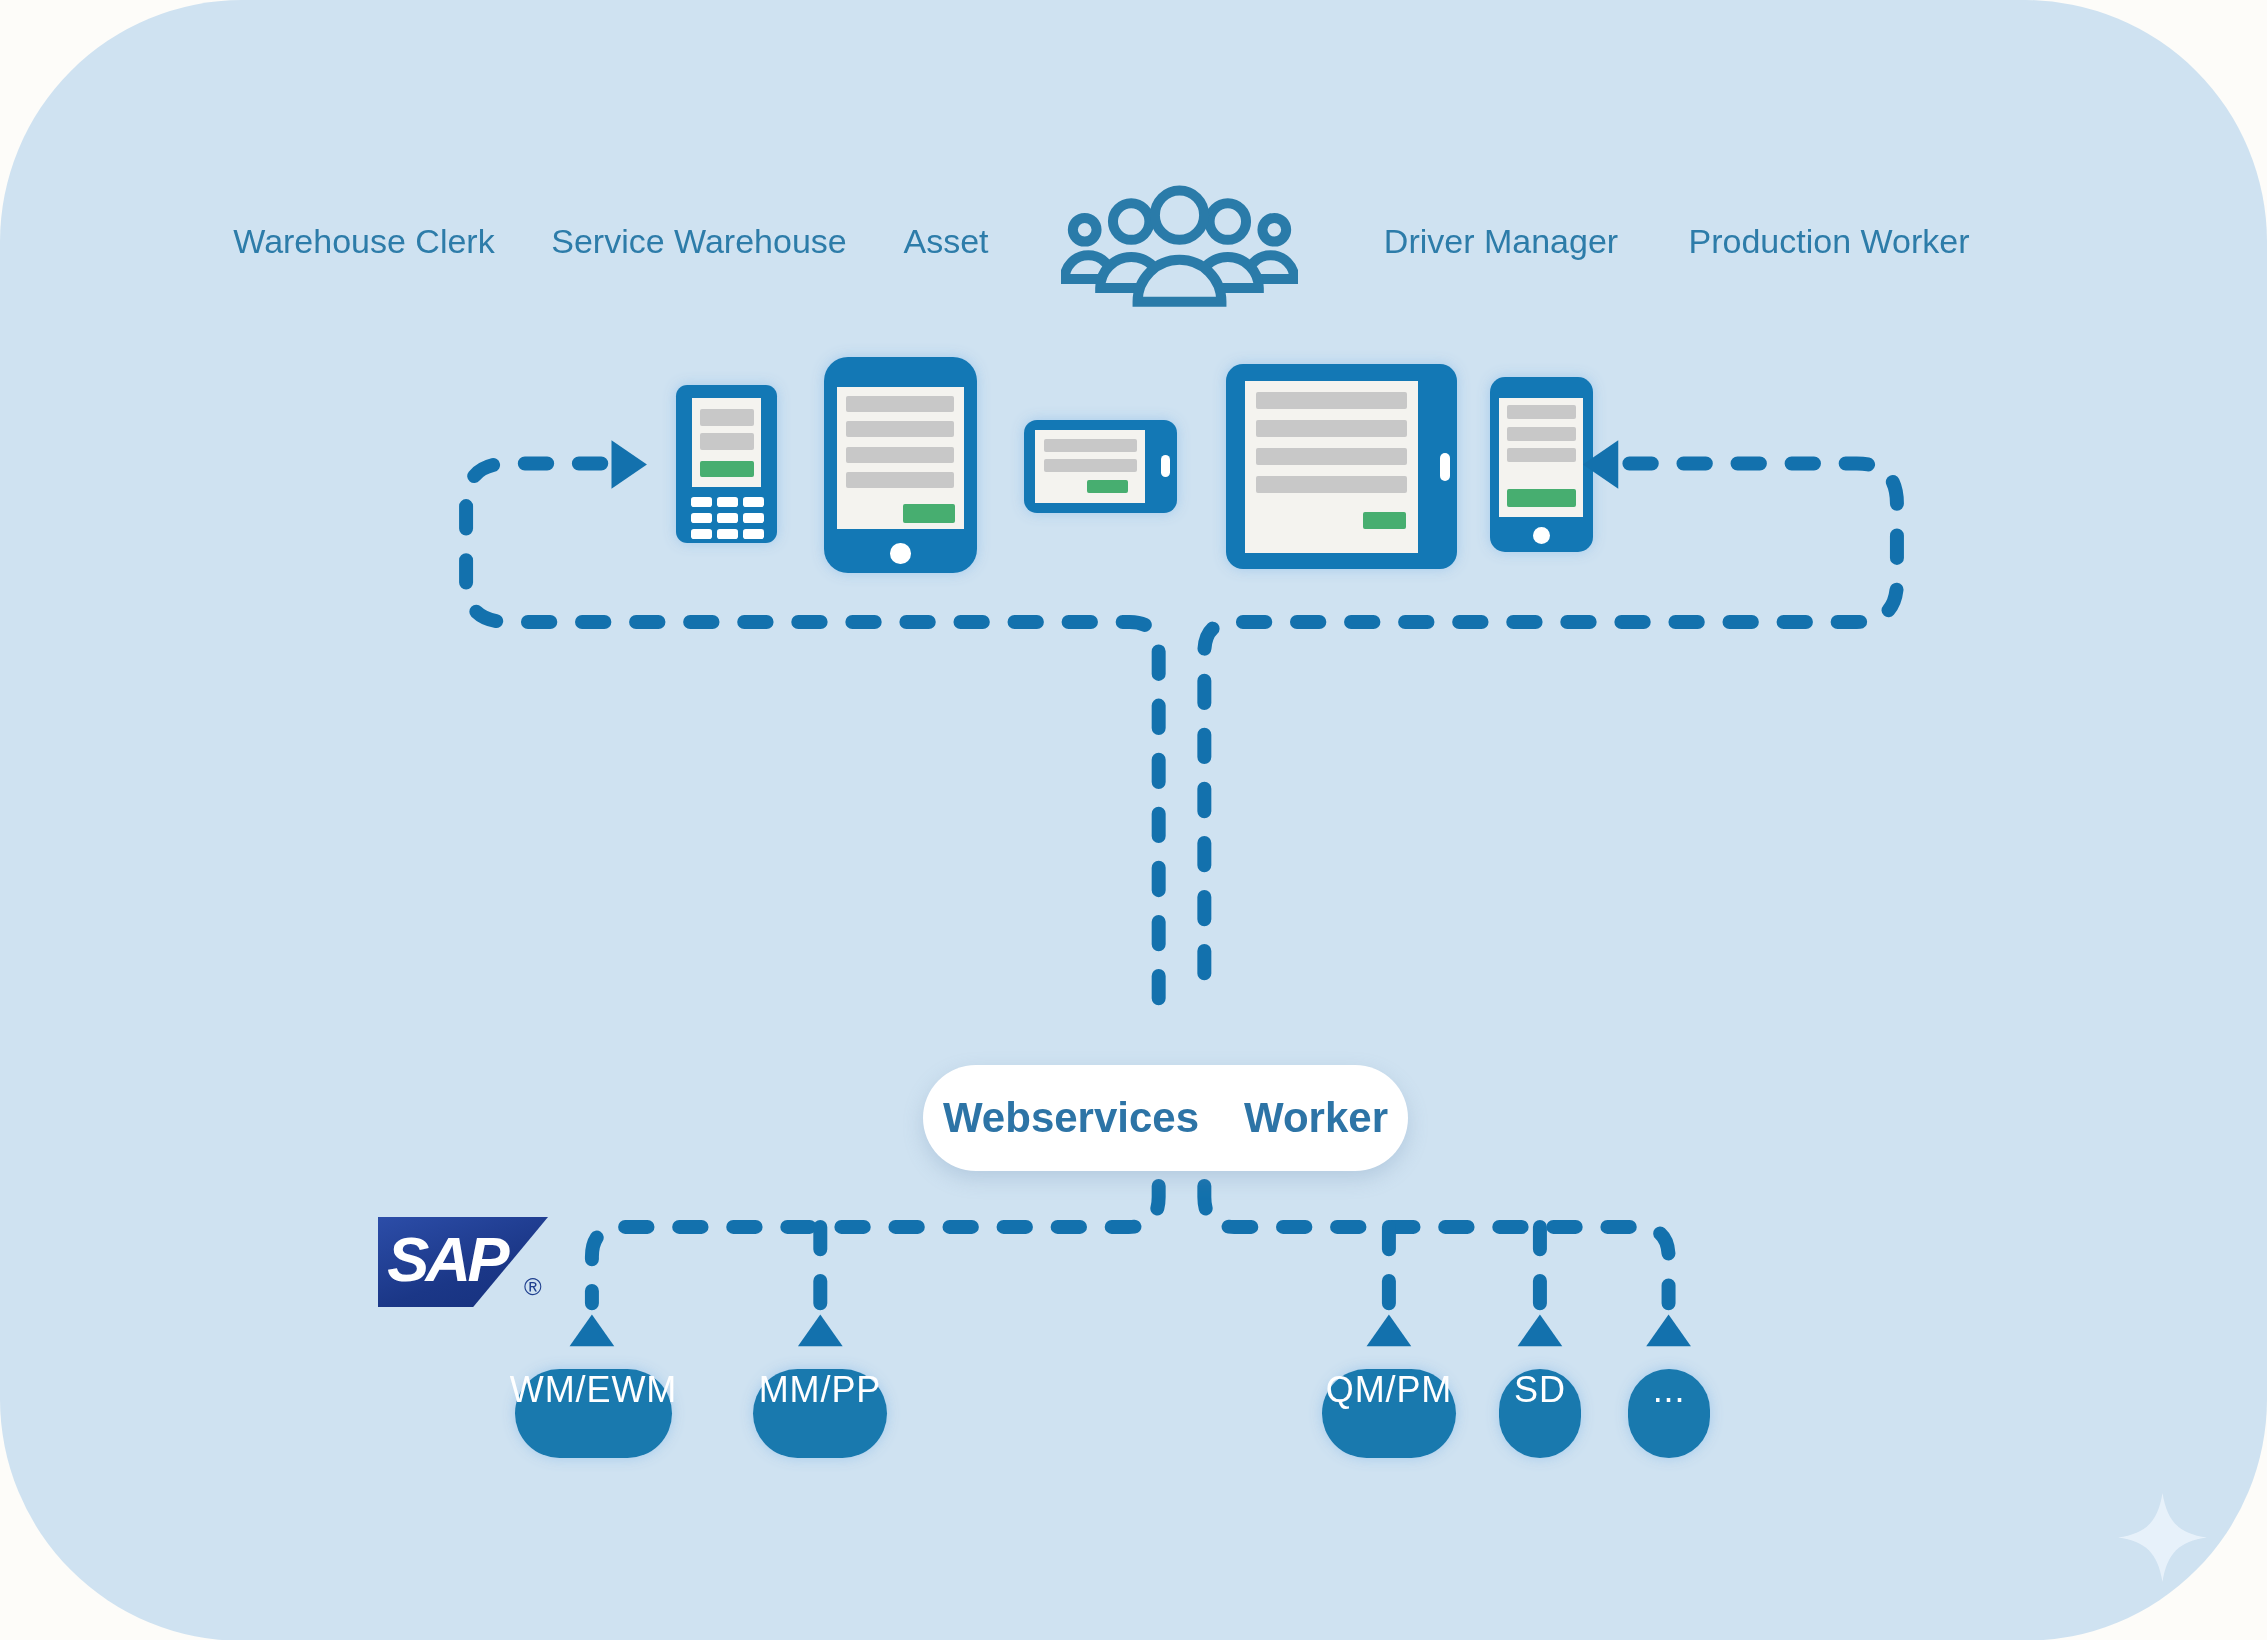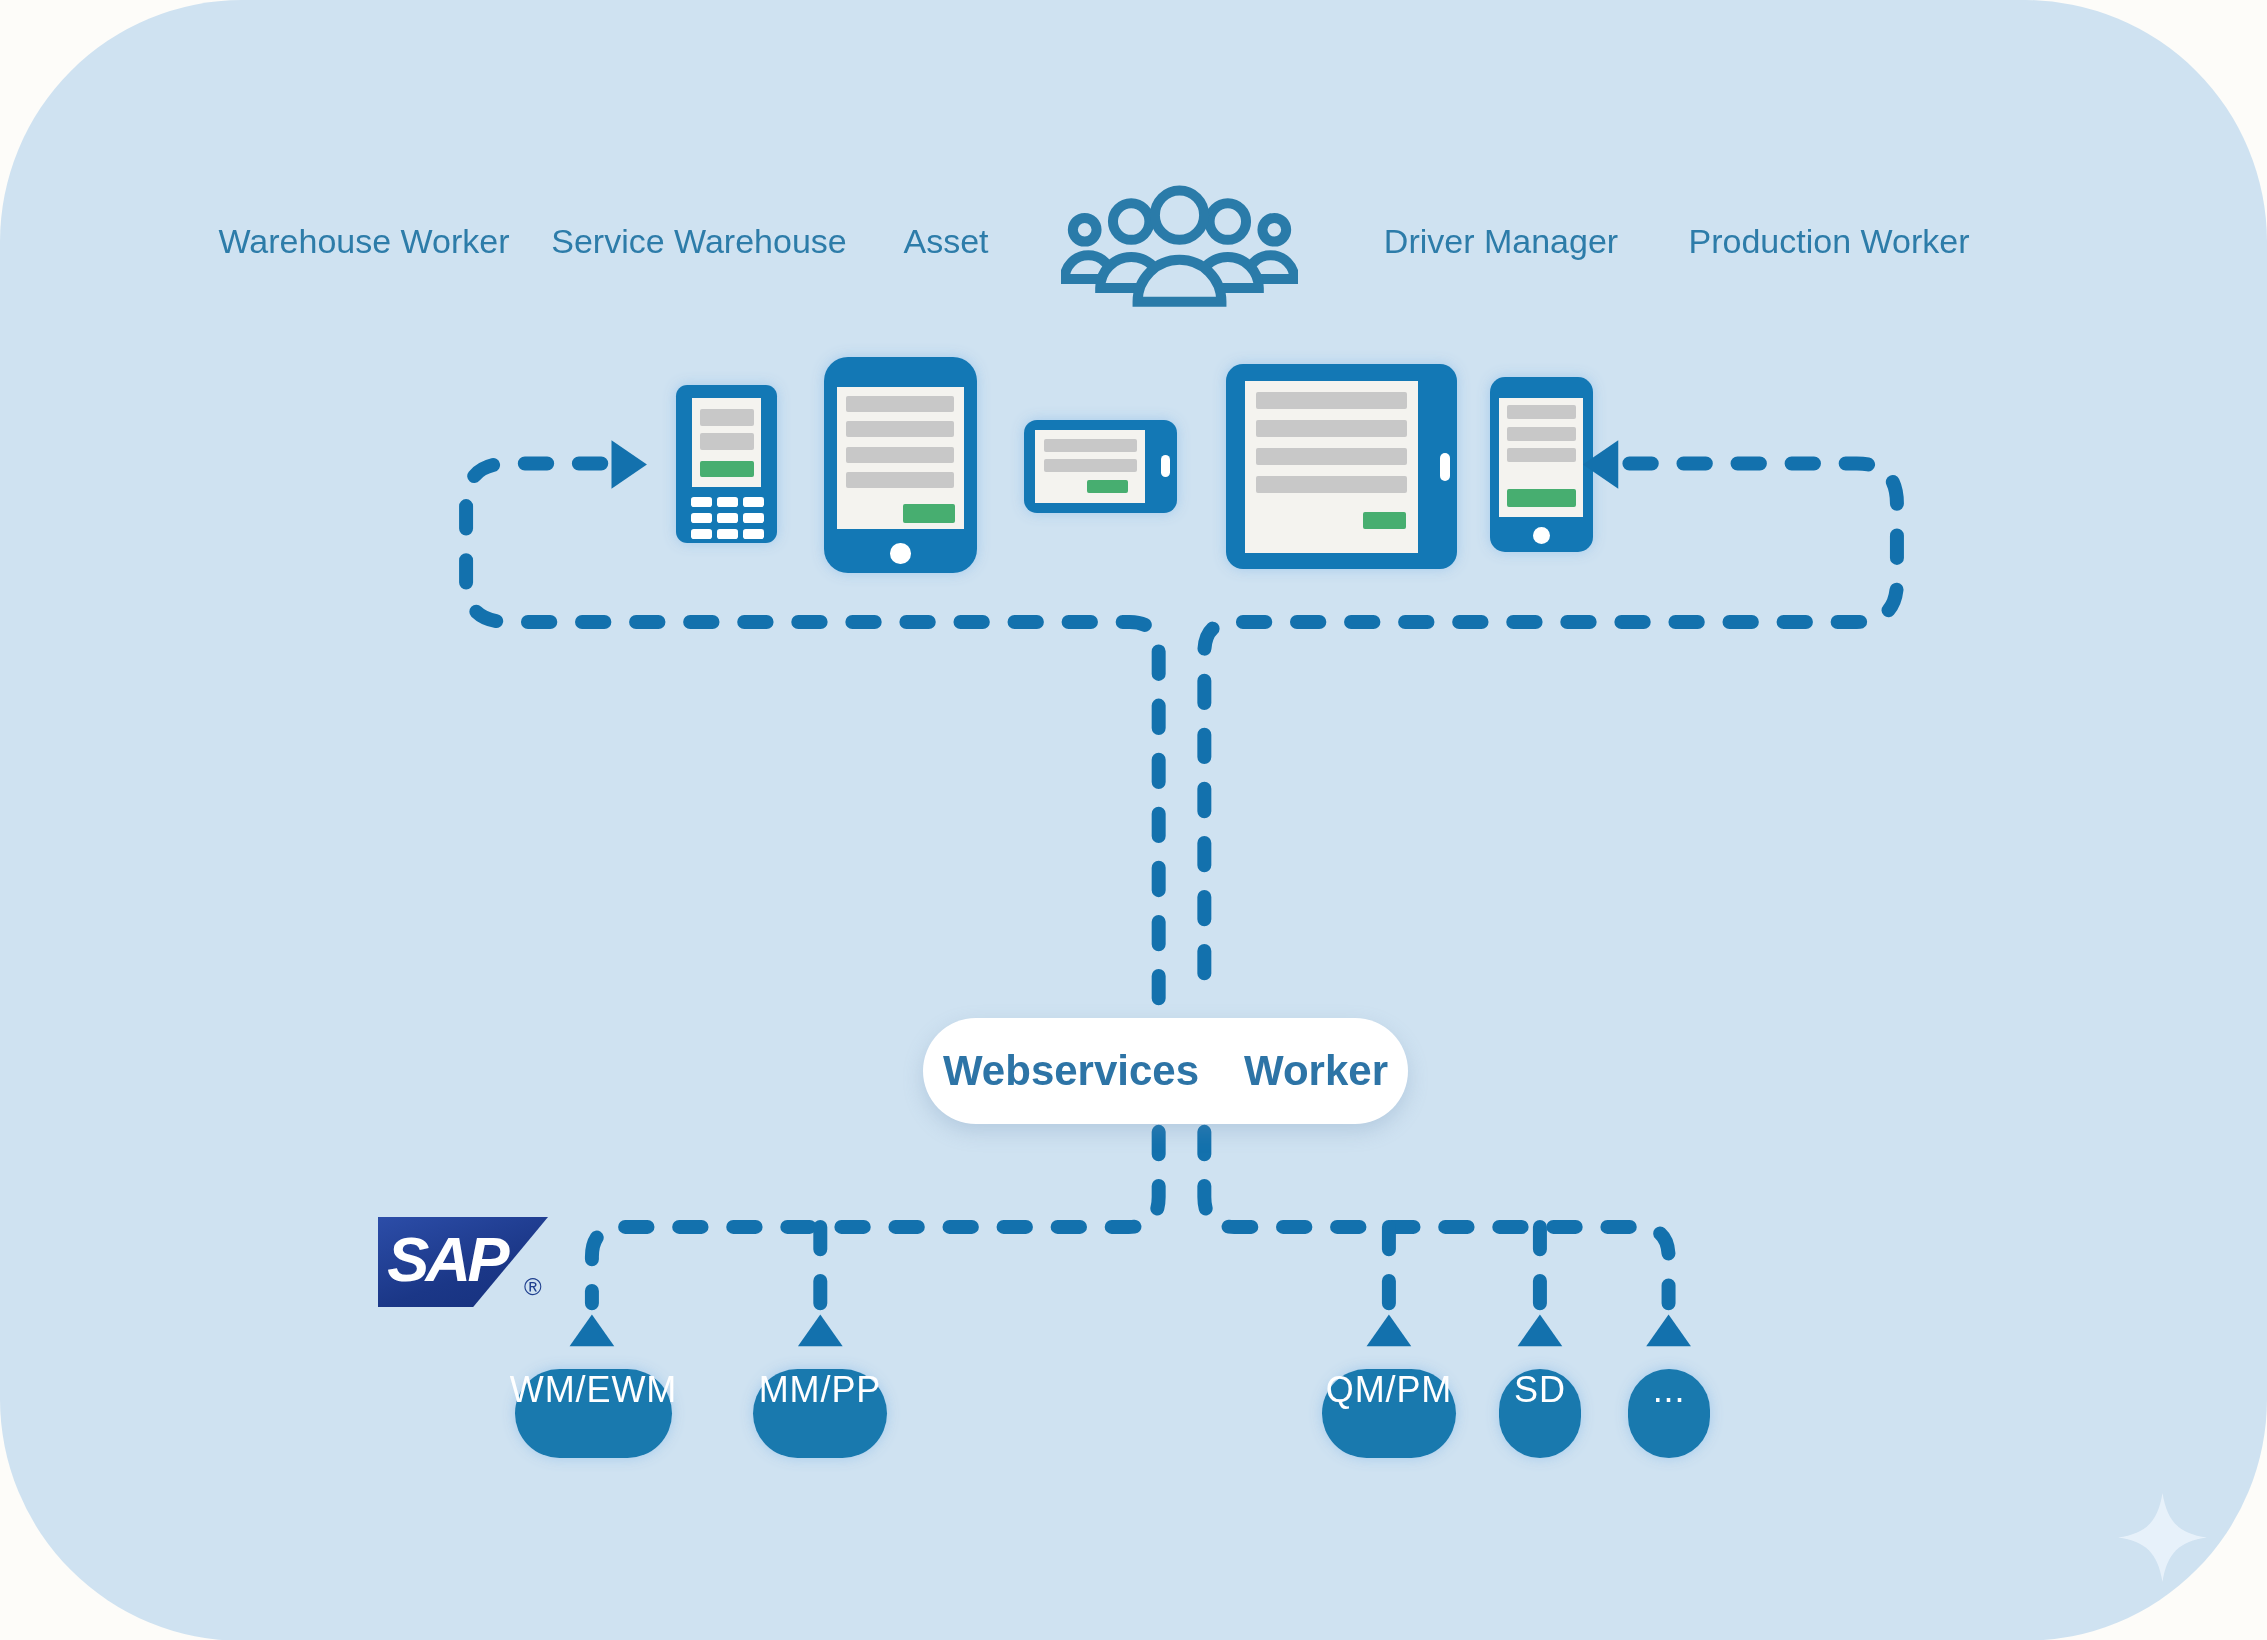--- a/index.html
+++ b/index.html
@@ -25,21 +25,21 @@
   .screen{position:absolute;background:#f4f3ef;}
   .bar{position:absolute;background:#c8c8c8;border-radius:1.9px;}
   .green{position:absolute;background:#47ae70;border-radius:1.9px;}
   .home-circle{position:absolute;background:#ffffff;border-radius:50%;}
   .home-oval{position:absolute;background:#ffffff;border-radius:5.6px;}
   .key{position:absolute;background:#ffffff;border-radius:2.8px;}
   
   .flows{position:absolute;inset:0;pointer-events:none;}
   
   .pill{
-    position:absolute;left:923px;top:1018px;width:485px;height:106px;
+    position:absolute;left:923px;top:1065px;width:485px;height:106px;
     background:#ffffff;border-radius:53px;
     box-shadow:0 7.5px 20.5px rgba(110,145,180,.28);
     display:flex;align-items:center;justify-content:center;gap:45px;
   }
   .pill span{font-size:42px;font-weight:bold;color:#2d74a6;}
   
   .sap-logo{
     position:absolute;left:378px;top:1217px;width:170px;height:90px;
     background:linear-gradient(160deg,#2c4da8 0%,#1b3787 60%,#16307d 100%);
     clip-path:polygon(0 0,100% 0,56% 100%,0 100%);
@@ -61,21 +61,21 @@
     box-shadow:0 0 13px rgba(160,200,235,.9);
   }
   
   .sparkle{position:absolute;left:2118px;top:1493px;width:89px;height:89px;}
 </style>
 </head>
 <body>
 
 <div class="panel"></div>
 
-<div class="role" style="left:364px">Warehouse Worker</div>
+<div class="role" style="left:364px">Warehouse Clerk</div>
 <div class="role" style="left:699px">Service Warehouse</div>
 <div class="role" style="left:946px">Asset</div>
 <div class="role" style="left:1501px">Driver Manager</div>
 <div class="role" style="left:1829px">Production Worker</div>
 
 <svg class="people" viewBox="0 0 260 140">
   <g stroke="#2a7ba9" stroke-width="11" fill="#cfe2f1">
 
     <path d="M4,110 a26,26 0 0 1 52,0 Z"></path>
     <path d="M204,110 a26,26 0 0 1 52,0 Z"></path>

